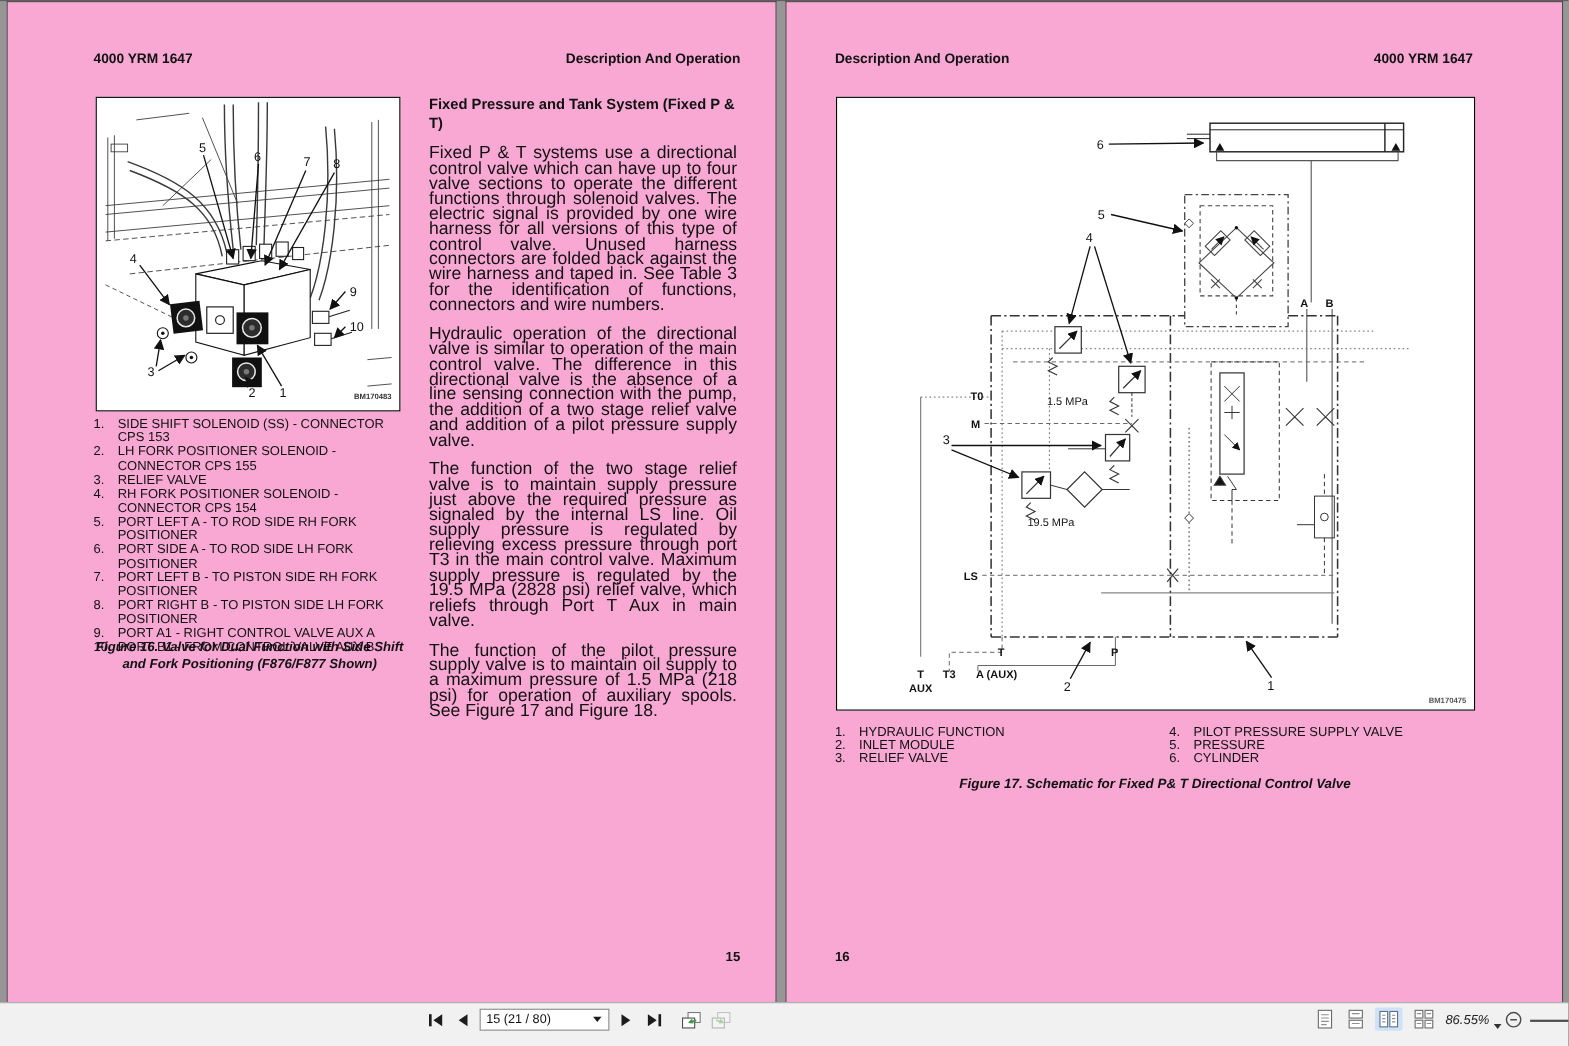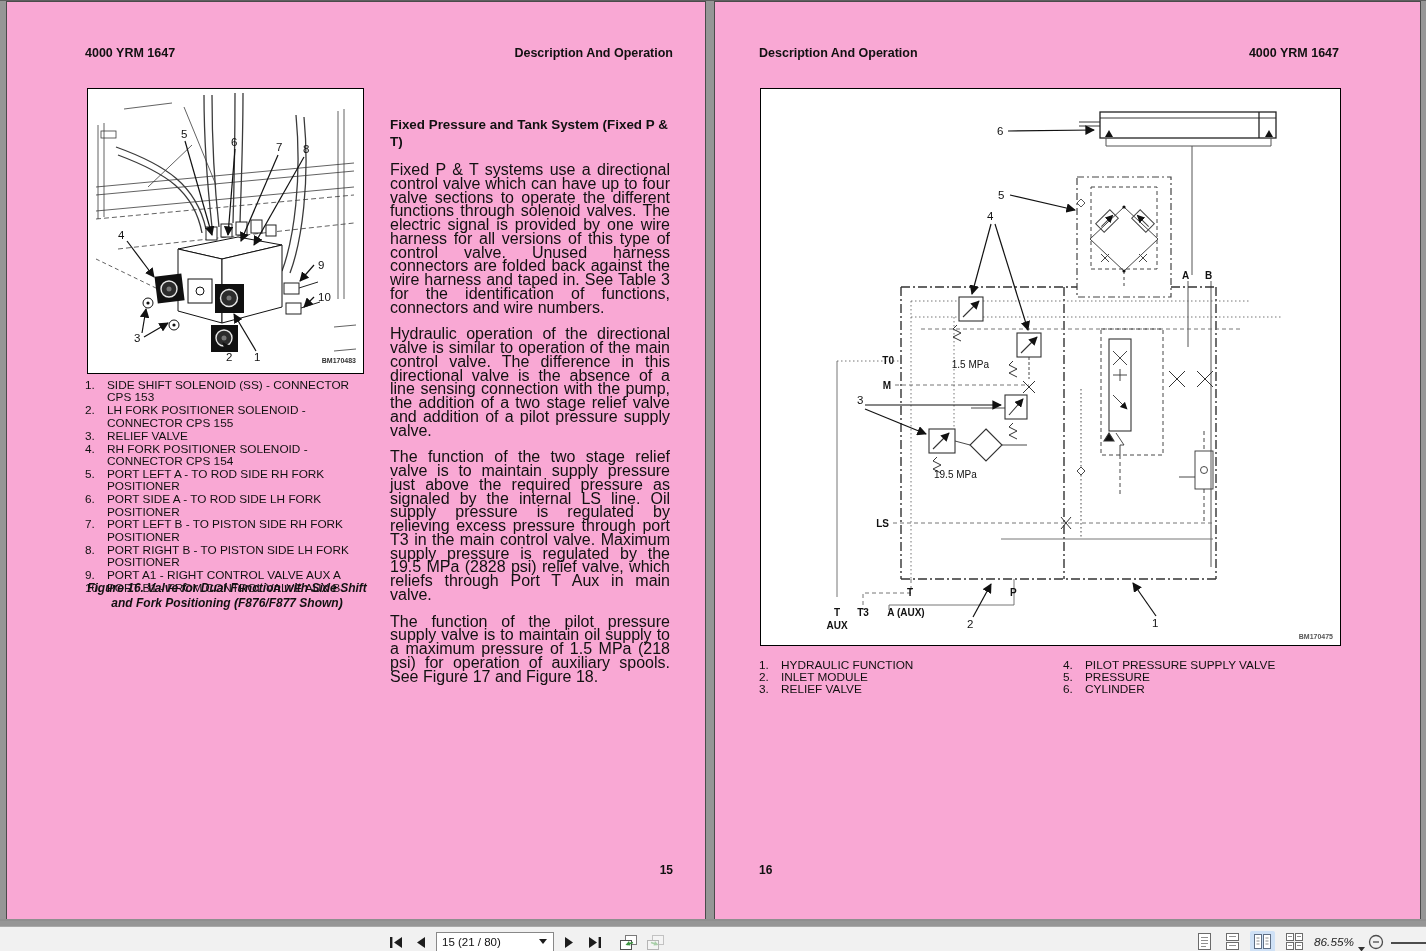--- a/index.html
+++ b/index.html
@@ -13,29 +13,29 @@
   .hdr-r{text-align:right;}
   .figure-box{position:absolute;border:1.5px solid #000;box-sizing:border-box;background:#fff;}
   .fig16{left:80px;top:86px;width:277px;height:286px;}
   .fig17{left:45px;top:86px;width:581px;height:558px;}
   .list-col{position:absolute;left:78px;top:377px;width:284px;font-size:11.8px;line-height:12.4px;color:#111;}
   .li{display:flex;margin-bottom:0.5px;}
   .li .n{width:22px;flex:0 0 22px;}
   .li .t{flex:1;}
   .fig-caption{position:absolute;left:78px;width:284px;text-align:center;font-weight:bold;font-style:italic;font-size:12px;line-height:14.5px;color:#111;}
   .cap16{top:579px;}
-  .text-col{position:absolute;left:383px;top:85px;width:280px;color:#111;margin-top:30px;}
+  .text-col{position:absolute;left:383px;top:85px;width:280px;color:#111;}
   .sec-heading{font-weight:bold;font-size:13.4px;line-height:16.5px;margin-bottom:13px;}
   .para{font-size:16px;line-height:13.75px;text-align:justify;margin-bottom:13px;}
   .pg-num{position:absolute;top:861px;font-weight:bold;font-size:12px;color:#111;}
   .legend17{position:absolute;top:657px;font-size:11.8px;line-height:12.2px;color:#111;}
   .legend17 .li{margin-bottom:0;}
   .cap17{position:absolute;left:44px;top:703px;width:582px;text-align:center;font-weight:bold;font-style:italic;font-size:12.2px;color:#111;}
   
-  .statusbar{position:absolute;left:0;bottom:0;width:1426px;height:25px;background:#f1f1f1;border-top:1px solid #a9a9a9;box-sizing:border-box;}
+  .statusbar{position:absolute;left:0;bottom:0;width:1426px;height:40px;background:#f1f1f1;border-top:1px solid #a9a9a9;box-sizing:border-box;}
   .nav-cluster{position:absolute;left:386px;top:0;height:30px;display:flex;align-items:center;gap:5px;}
   .tbtn{width:20px;height:22px;display:flex;align-items:center;justify-content:center;cursor:pointer;}
   .combo{width:118px;height:20px;background:#fff;border:1px solid #888;display:flex;align-items:center;box-sizing:border-box;padding:0 5px;font-size:11.5px;color:#111;cursor:pointer;}
   .combo .cv{flex:1;}
   .viewbtns{display:flex;gap:7px;margin-left:9px;}
   .layout-icons{position:absolute;left:1194px;top:3px;display:flex;gap:7px;align-items:center;}
   .lic{padding:2px 3px;border-radius:2px;cursor:pointer;display:flex;align-items:center;}
   .lic.active{background:#cfe1f6;}
   .zoom-label{position:absolute;left:1296px;top:0;width:58px;height:30px;display:flex;align-items:center;justify-content:flex-end;font-size:11.8px;color:#222;font-style:italic;}
   .zoom-caret{position:absolute;left:1358px;top:12px;cursor:pointer;}
@@ -396,20 +396,21 @@
         <div class="li">
             <span class="n">5.</span>
             <span class="t">PRESSURE</span>
           </div>
         <div class="li">
             <span class="n">6.</span>
             <span class="t">CYLINDER</span>
           </div>
       </div>
 
+      <div class="cap17">Figure 17. Schematic for Fixed P&amp; T Directional Control Valve</div>
 
       <div class="pg-num" style="left:44px;">16</div>
     </div>
   </div>
 
   <div class="statusbar">
     <div class="nav-cluster">
       <div class="tbtn">
         <svg width="15" height="13">
             <rect x="1" y="1" width="2.4" height="11" fill="#1c1c1c"></rect>

